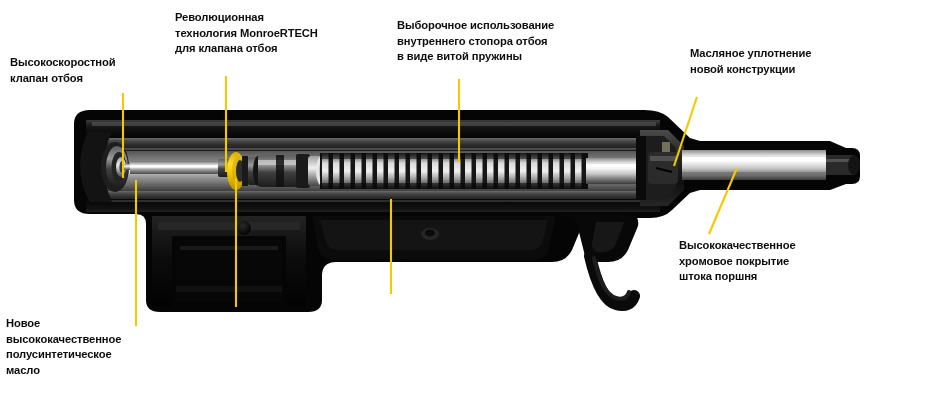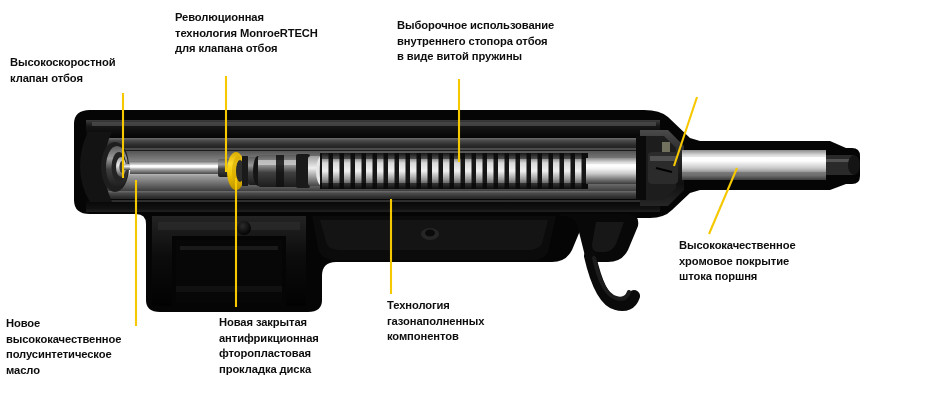--- a/index.html
+++ b/index.html
@@ -290,28 +290,23 @@
   </svg>
 
   <div class="callout" style="left:10px;  top:55px;">Высокоскоростной
 клапан отбоя</div>
   <div class="callout" style="left:175px; top:10px;">Революционная
 технология MonroeRTECH
 для клапана отбоя</div>
   <div class="callout" style="left:397px; top:18px;">Выборочное использование
 внутреннего стопора отбоя
 в виде витой пружины</div>
+  <div class="callout" style="left:690px; top:46px;">Масляное уплотнение
+новой конструкции</div>
   <div class="callout" style="left:679px; top:238px;">Высококачественное
 хромовое покрытие
 штока поршня</div>
   <div class="callout" style="left:6px;   top:316px;">Новое
 высококачественное
 полусинтетическое
 масло</div>
-  <div class="callout" style="left:219px; top:315px;">Новая закрытая
-антифрикционная
-фторопластовая
-прокладка диска</div>
-  <div class="callout" style="left:387px; top:298px;">Технология
-газонаполненных
-компонентов</div>
 
 </div>
 
 </body></html>

